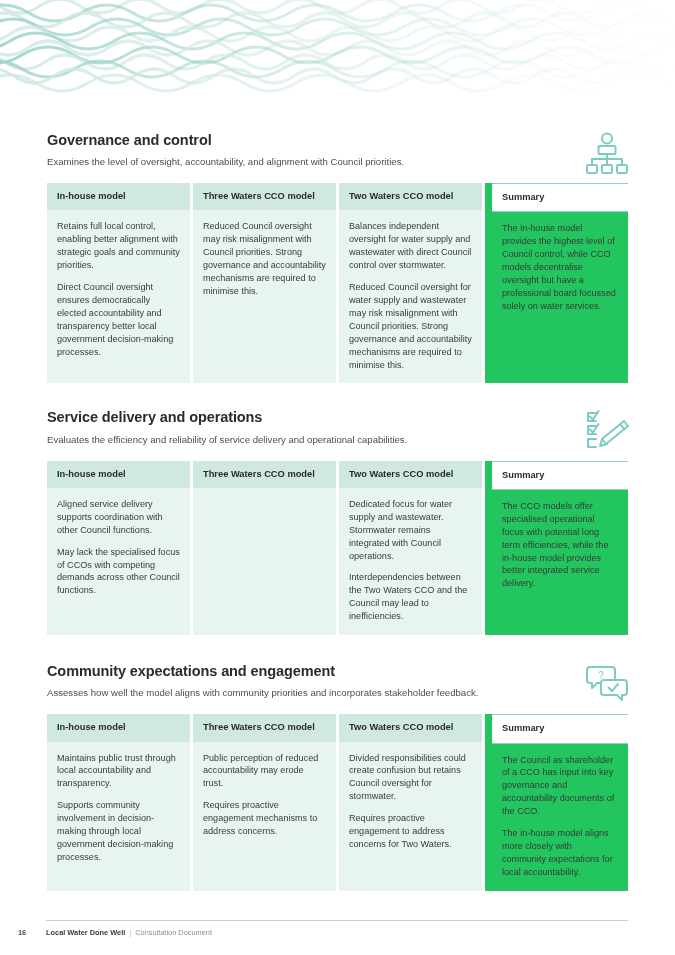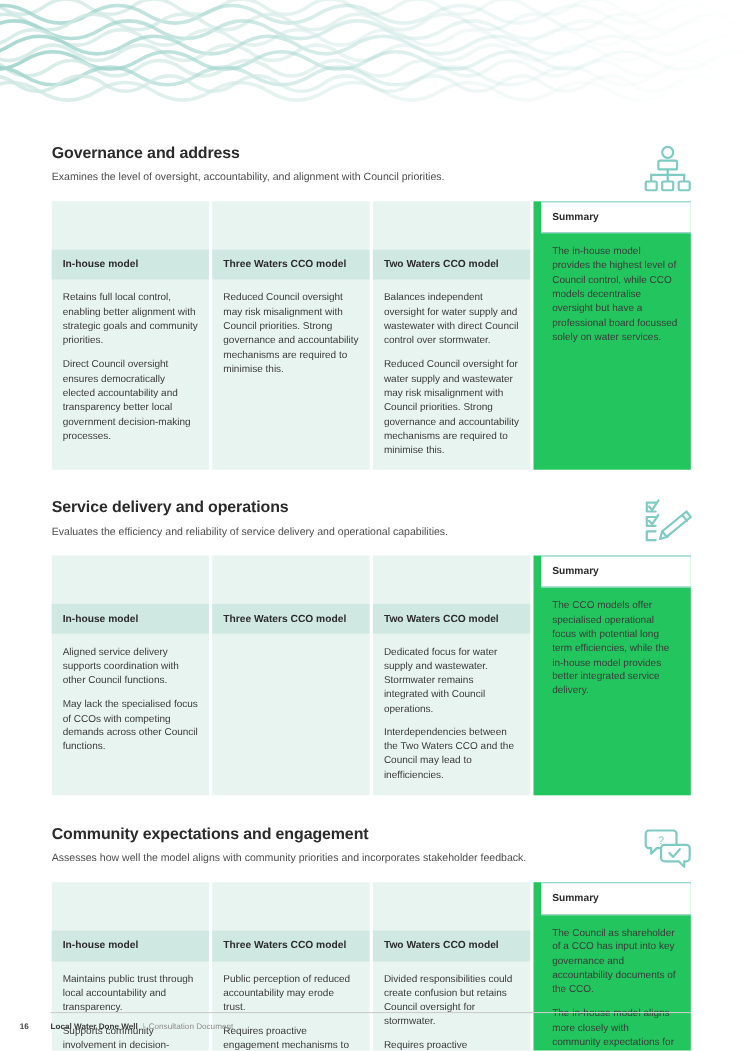--- a/index.html
+++ b/index.html
@@ -77,21 +77,21 @@
   }
   .cmp-col.shaded { background: #e8f4f0; }
 
   .cmp-head {
     font-size: 9.3px;
     font-weight: bold;
     color: #2b2b2b;
     padding: 8px 10px 8px 10px;
     line-height: 1.2;
   }
-  .cmp-col.shaded .cmp-head { background: #cfe8e2; margin-top: 44px; }
+  .cmp-col.shaded .cmp-head { background: #cfe8e2; }
 
   .cmp-col.summary { background: #22c55e; }
   .cmp-col.summary .cmp-head {
     background: #ffffff;
     border-top: 1.5px solid #8fd0c8;
     border-bottom: 1.5px solid #8fd0c8;
     padding: 8px 0 8px 10px;
     margin-left: 7px;
   }
 
@@ -188,21 +188,21 @@
         <rect x="14.5" y="14" width="17" height="8" rx="1.6"></rect>
         <path d="M23 22 v5"></path>
         <path d="M8 33 v-6 H38 v6"></path>
         <path d="M23 27 v6"></path>
         <rect x="3" y="33" width="10" height="8" rx="1.2"></rect>
         <rect x="18" y="33" width="10" height="8" rx="1.2"></rect>
         <rect x="33" y="33" width="10" height="8" rx="1.2"></rect>
       </svg>
     </div>
 
-    <div class="section-title">Governance and address</div>
+    <div class="section-title">Governance and control</div>
     <div class="section-sub">Examines the level of oversight, accountability, and alignment with Council priorities.</div>
 
     <div class="cmp-table">
       <div class="cmp-col shaded">
         <div class="cmp-head">In-house model</div>
         <div class="cmp-body">
           <p>Retains full local control, enabling better alignment with strategic goals and community priorities.</p>
           <p>Direct Council oversight ensures democratically elected accountability and transparency better local government decision-making processes.</p>
         </div>
       </div>

